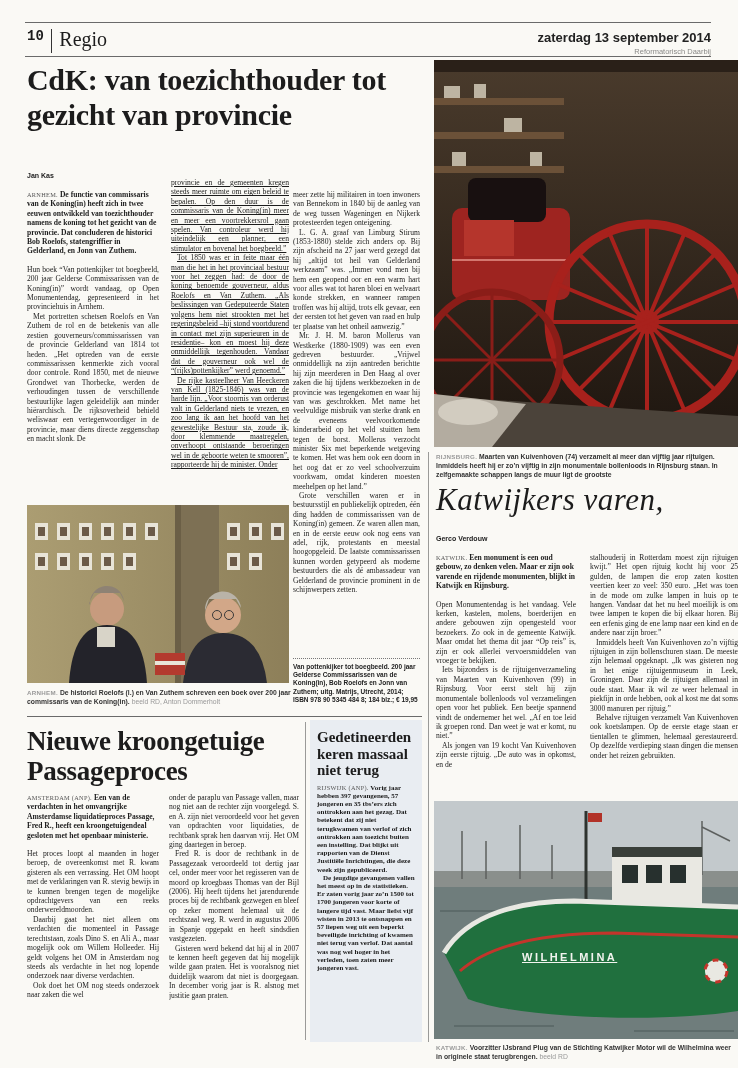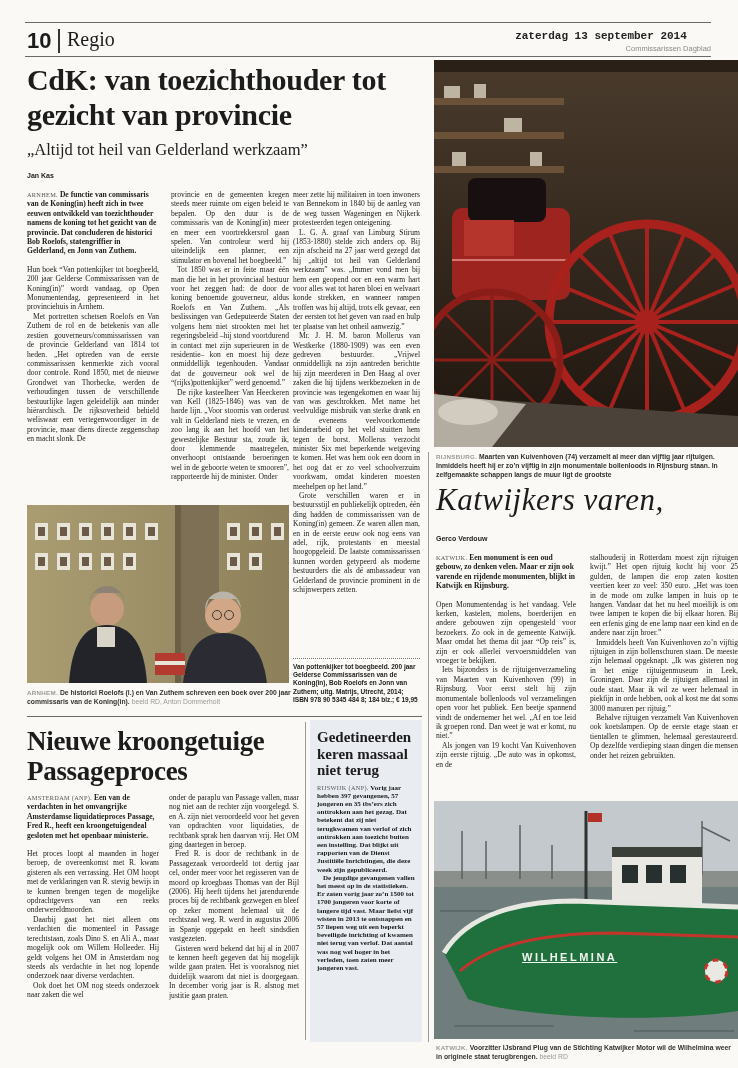--- a/index.html
+++ b/index.html
@@ -4,23 +4,23 @@
 <style>
   html,body{margin:0;padding:0;}
   body{background:#e8e6e0;}
   .page{position:relative;width:738px;height:1068px;background:#faf9f5;margin:0 auto;
         font-family:"Liberation Serif",serif;color:#1c1c1c;overflow:hidden;}
   .abs{position:absolute;}
   .rule-h{position:absolute;height:1px;background:#6a6a6a;}
   .rule-v{position:absolute;width:1px;background:#9a9a98;}
 
   
-  .pagenum{font-size:22px;font-weight:bold;font-family:Liberation Sans, sans-serif;text-align:center;}
+  .pagenum{font-size:14px;font-weight:bold;font-family:Liberation Mono, monospace;text-align:center;}
   .section-title{font-size:20px;font-family:"Liberation Serif",serif;}
-  .hdr-date{font-family:Liberation Mono, monospace;font-size:11px;font-weight:bold;text-align:center;color:#222;}
+  .hdr-date{font-family:Liberation Sans, sans-serif;font-size:13px;font-weight:bold;text-align:right;color:#222;}
   .hdr-paper{font-family:"Liberation Sans",sans-serif;font-size:7.5px;color:#8a8a88;text-align:right;margin-top:2px;}
 
   
   .h-main{font-size:30px;line-height:35px;font-weight:bold;letter-spacing:-.3px;margin:0;}
   .h-sub{font-size:16.5px;font-weight:normal;margin:0;color:#222;}
   .h-passage{font-size:27px;line-height:30px;font-weight:bold;letter-spacing:-.3px;margin:0;}
   .h-katwijk{font-size:31px;font-style:italic;font-weight:normal;letter-spacing:.5px;margin:0;}
   .h-box{font-size:15px;line-height:16.5px;font-weight:bold;margin:0 0 5px 0;}
 
   .byline{font-family:"Liberation Sans",sans-serif;font-size:7px;font-weight:bold;color:#222;}
@@ -59,34 +59,33 @@
   <div class="rule-h" style="left:25px;top:22px;width:686px;"></div>
   <div class="rule-h" style="left:25px;top:56px;width:686px;"></div>
 
   <div class="abs" style="left:27px;top:28px;display:flex;align-items:flex-start;">
     <span class="pagenum">10</span>
     <span style="display:inline-block;width:1.5px;height:24px;background:#333;margin:1px 7px 0 7px;"></span>
     <span class="section-title">Regio</span>
   </div>
   <div class="abs" style="right:27px;top:30px;width:220px;">
     <div class="hdr-date">zaterdag 13 september 2014</div>
-    <div class="hdr-paper">Commissarissen Dagblad</div>
+    <div class="hdr-paper">Reformatorisch Daarbij</div>
   </div>
 
   <h1 class="abs h-main" style="left:27px;top:62px;width:398px;">CdK: van toezichthouder tot gezicht van provincie</h1>
-  <h2 class="abs h-sub" style="left:27px;top:140px;width:398px;">„Altijd tot heil van Gelderland werkzaam”</h2>
   <div class="abs byline" style="left:27px;top:172px;">Jan Kas</div>
 
   <div class="abs bodycol" style="left:27px;top:190px;width:132px;height:300px;">
     <p class="intro"><span class="dl">ARNHEM.</span> <span>De functie van commissaris van de Koning(in) heeft zich in twee eeuwen ontwikkeld van toezichthouder namens de koning tot het gezicht van de provincie. Dat concluderen de historici Bob Roelofs, statengriffier in Gelderland, en Jonn van Zuthem.</span></p>
     <p class="first">Hun boek “Van pottenkijker tot boegbeeld, 200 jaar Gelderse Commissarissen van de Koning(in)” wordt vandaag, op Open Monumentendag, gepresenteerd in het provinciehuis in Arnhem.</p>
     <p>Met portretten schetsen Roelofs en Van Zuthem de rol en de betekenis van alle zestien gouverneurs/commissarissen van de provincie Gelderland van 1814 tot heden. „Het optreden van de eerste commissarissen kenmerkte zich vooral door controle. Rond 1850, met de nieuwe Grondwet van Thorbecke, werden de verhoudingen tussen de verschillende bestuurlijke lagen geleidelijk aan minder hiërarchisch. De rijksoverheid behield weliswaar een vertegenwoordiger in de provincie, maar diens directe zeggenschap en macht slonk. De</p>
   </div>
 
-  <div class="abs bodycol" style="left:171px;top:190px;width:118px;height:300px;">
+  <div class="abs bodycol" style="left:171px;top:178px;width:118px;height:300px;text-decoration:underline;">
     <p class="first">provincie en de gemeenten kregen steeds meer ruimte om eigen beleid te bepalen. Op den duur is de commissaris van de Koning(in) meer en meer een voortrekkersrol gaan spelen. Van controleur werd hij uiteindelijk een planner, een stimulator en bovenal het boegbeeld.”</p>
     <p>Tot 1850 was er in feite maar één man die het in het provinciaal bestuur voor het zeggen had: de door de koning benoemde gouverneur, aldus Roelofs en Van Zuthem. „Als beslissingen van Gedeputeerde Staten volgens hem niet strookten met het regeringsbeleid –hij stond voortdurend in contact met zijn superieuren in de residentie– kon en moest hij deze onmiddellijk tegenhouden. Vandaar dat de gouverneur ook wel de “(rijks)pottenkijker” werd genoemd.”</p>
     <p>De rijke kasteelheer Van Heeckeren van Kell (1825-1846) was van de harde lijn. „Voor stoornis van orderust valt in Gelderland niets te vrezen, en zoo lang ik aan het hoofd van het gewestelijke Bestuur sta, zoude ik, door klemmende maatregelen, onverhoopt ontstaande beroeringen wel in de geboorte weten te smooren”, rapporteerde hij de minister. Onder</p>
   </div>
 
   <div class="abs bodycol" style="left:293px;top:190px;width:127px;height:466px;">
     <p class="first">meer zette hij militairen in toen inwoners van Bennekom in 1840 bij de aanleg van de weg tussen Wageningen en Nijkerk protesteerden tegen onteigening.</p>
     <p>L. G. A. graaf van Limburg Stirum (1853-1880) stelde zich anders op. Bij zijn afscheid na 27 jaar werd gezegd dat hij „altijd tot heil van Gelderland werkzaam” was. „Immer vond men bij hem een geopend oor en een warm hart voor alles wat tot haren bloei en welvaart konde strekken, en wanneer rampen troffen was hij altijd, trots elk gevaar, een der eersten tot het geven van raad en hulp ter plaatse van het onheil aanwezig.”</p>
     <p>Mr. J. H. M. baron Mollerus van Westkerke (1880-1909) was een even gedreven bestuurder. „Vrijwel onmiddellijk na zijn aantreden berichtte hij zijn meerderen in Den Haag al over zaken die hij tijdens werkbezoeken in de provincie was tegengekomen en waar hij van was geschrokken. Met name het veelvuldige misbruik van sterke drank en de eveneens veelvoorkomende kinderarbeid op het veld stuitten hem tegen de borst. Mollerus verzocht minister Six met beperkende wetgeving te komen. Het was hem ook een doorn in het oog dat er zo veel schoolverzuim voorkwam, omdat kinderen moesten meehelpen op het land.”</p>
     <p>Grote verschillen waren er in bestuursstijl en publiekelijk optreden, één ding hadden de commissarissen van de Koning(in) gemeen. Ze waren allen man, en in de eerste eeuw ook nog eens van adel, rijk, protestants en meestal hoogopgeleid. De laatste commissarissen kunnen worden getypeerd als moderne bestuurders die als dé ambassadeur van Gelderland de provincie prominent in de schijnwerpers zetten.</p>

